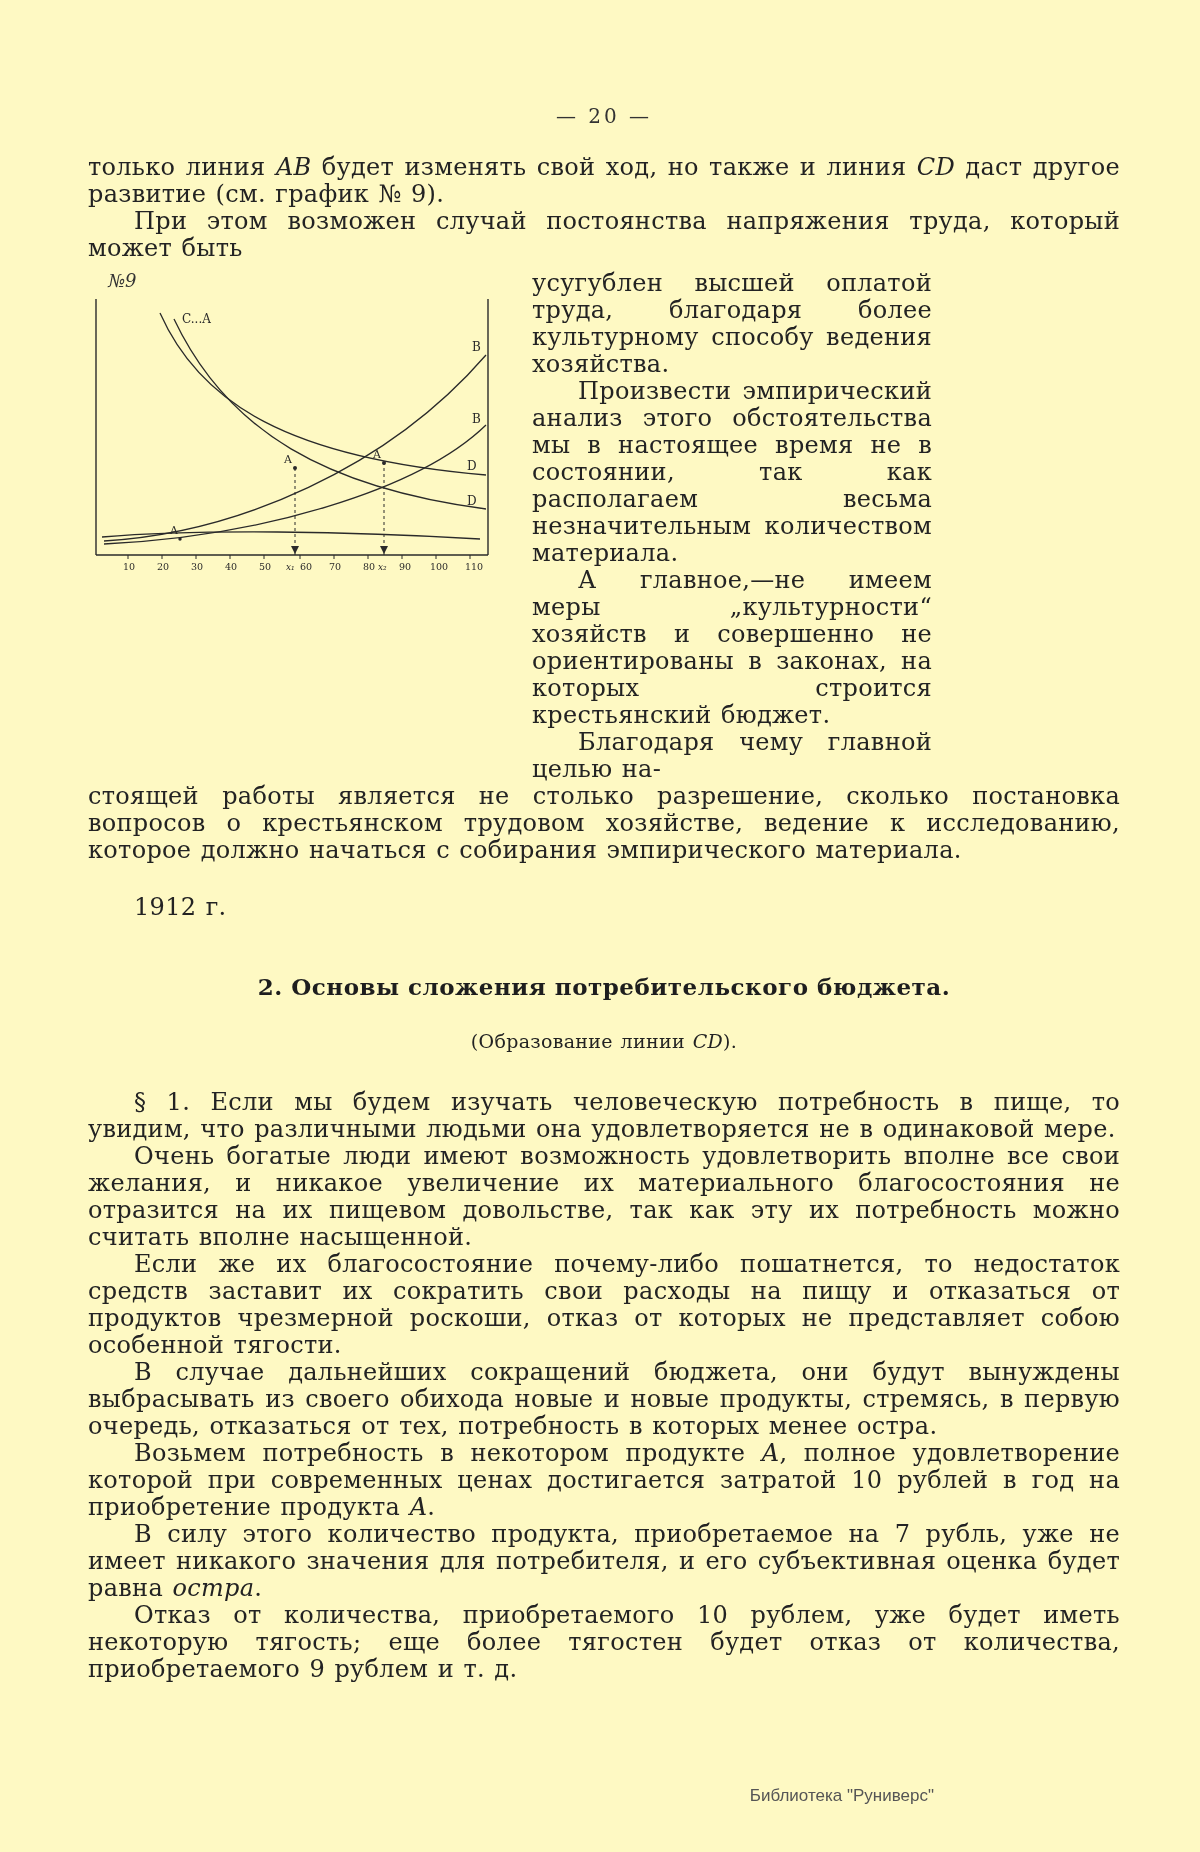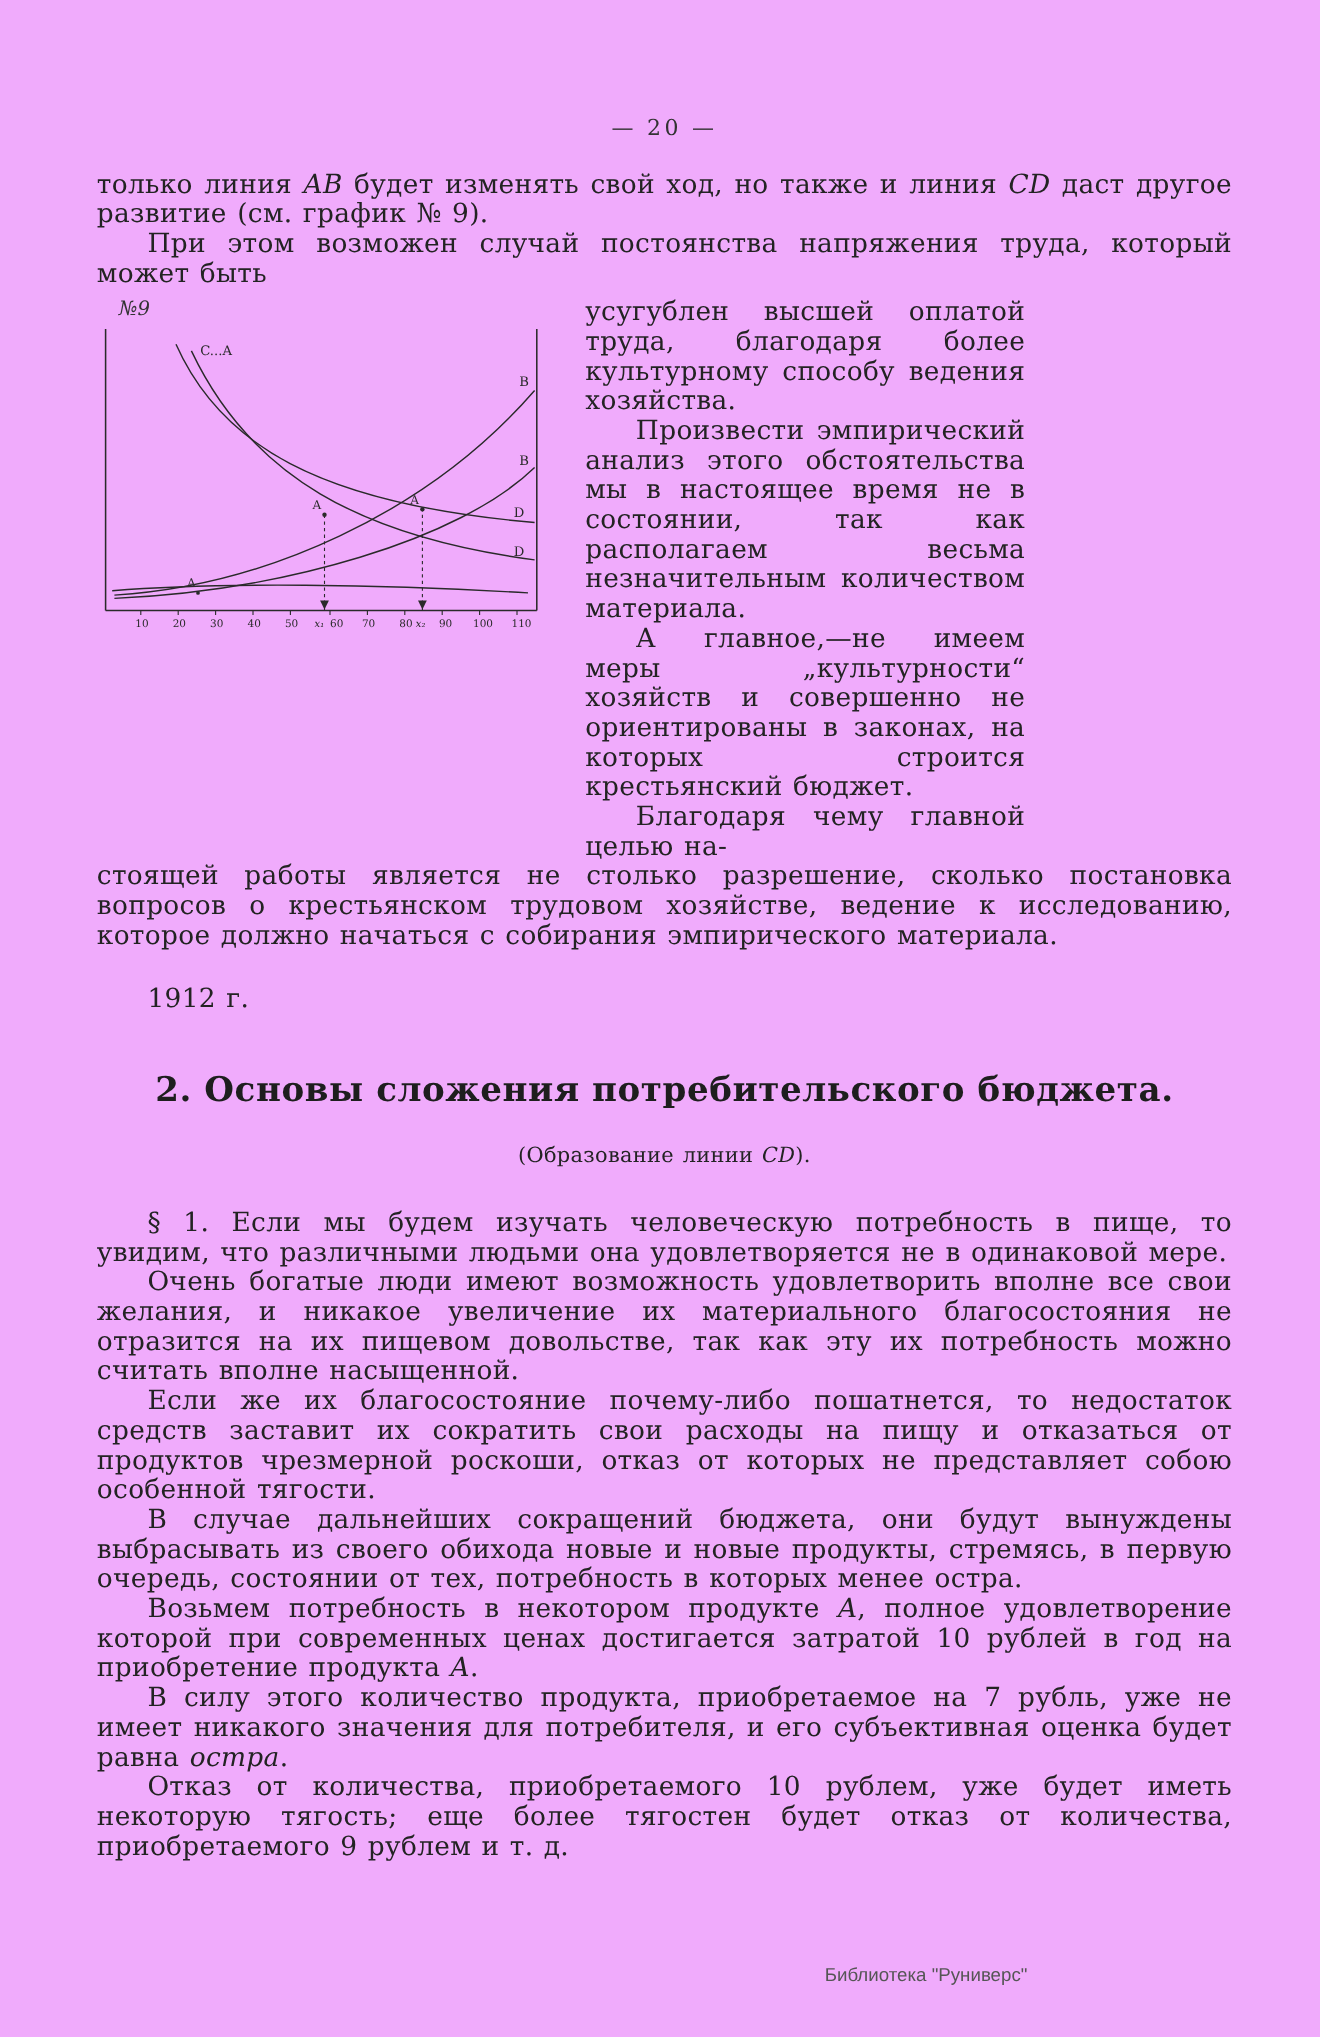--- a/index.html
+++ b/index.html
@@ -1,30 +1,30 @@
 <!DOCTYPE html>
 <html><head>
 <meta charset="utf-8">
 <style>
   html,body{margin:0;padding:0;background:#fbfbf9;}
-  .page{position:relative;width:1200px;height:1852px;background:#f0abfc;color:#222;
+  .page{position:relative;width:1200px;height:1852px;background:#fef9c3;color:#222;
         font-family:"DejaVu Serif", serif;overflow:hidden;}
   .content{position:absolute;top:104px;left:88px;width:1032px;}
   .pagenum{text-align:center;font-size:20px;letter-spacing:3px;margin-bottom:26px;color:#333;}
   p{margin:0;font-size:24px;line-height:27px;text-align:justify;
     letter-spacing:0.3px;word-spacing:1.5px;color:#232323;}
   .indent{text-indent:46px;}
   .it{font-style:italic;}
   .figrow{display:flex;align-items:flex-start;margin-top:8px;}
   .fig{flex:0 0 422px;width:422px;}
   .figlabel{font-size:18px;font-style:italic;margin:0 0 2px 20px;color:#333;}
   .col{width:400px;margin-left:22px;}
   .col p{text-align:justify;}
   .year{margin-top:30px;text-indent:46px;}
-  .heading{text-align:center;font-weight:bold;font-size:31px;letter-spacing:0.5px;
+  .heading{text-align:center;font-weight:bold;font-size:23px;letter-spacing:0.5px;
            margin-top:52px;color:#1e1e1e;}
   .sub{text-align:center;font-size:19px;margin-top:28px;}
   .body-start{margin-top:34px;}
   .watermark{position:absolute;right:266px;bottom:46px;font-family:"Liberation Sans",sans-serif;
              font-size:17px;color:#555;}
   svg text{font-family:"DejaVu Serif",serif;fill:#2a2a2a;}
   .curve{fill:none;stroke:#2a2a2a;stroke-width:1.3;}
   .axis{stroke:#2a2a2a;stroke-width:1.4;}
   .dash{stroke:#2a2a2a;stroke-width:1;stroke-dasharray:3 3;fill:none;}
 </style>
@@ -113,21 +113,21 @@
 
     <p class="year">1912 г.</p>
 
     <div class="heading">2. Основы сложения потребительского бюджета.</div>
 
     <p class="sub"><span>(Образование линии </span><span class="it">CD</span><span>).</span></p>
 
     <p class="indent body-start">§ 1. Если мы будем изучать человеческую потребность в пище, то увидим, что различными людьми она удовлетворяется не в одинаковой мере.</p>
     <p class="indent">Очень богатые люди имеют возможность удовлетворить вполне все свои желания, и никакое увеличение их материального благосостояния не отразится на их пищевом довольстве, так как эту их потребность можно считать вполне насыщенной.</p>
     <p class="indent">Если же их благосостояние почему-либо пошатнется, то недостаток средств заставит их сократить свои расходы на пищу и отказаться от продуктов чрезмерной роскоши, отказ от которых не представляет собою особенной тягости.</p>
-    <p class="indent">В случае дальнейших сокращений бюджета, они будут вынуждены выбрасывать из своего обихода новые и новые продукты, стремясь, в первую очередь, состоянии от тех, потребность в которых менее остра.</p>
+    <p class="indent">В случае дальнейших сокращений бюджета, они будут вынуждены выбрасывать из своего обихода новые и новые продукты, стремясь, в первую очередь, отказаться от тех, потребность в которых менее остра.</p>
     <p class="indent"><span>Возьмем потребность в некотором продукте </span><span class="it">A</span><span>, полное удовлетворение которой при современных ценах достигается затратой 10 рублей в год на приобретение продукта </span><span class="it">A</span><span>.</span></p>
     <p class="indent"><span>В силу этого количество продукта, приобретаемое на 7 рубль, уже не имеет никакого значения для потребителя, и его субъективная оценка будет равна </span><span class="it">остра</span><span>.</span></p>
     <p class="indent">Отказ от количества, приобретаемого 10 рублем, уже будет иметь некоторую тягость; еще более тягостен будет отказ от количества, приобретаемого 9 рублем и т. д.</p>
 
   </div>
 
   <div class="watermark">Библиотека "Руниверс"</div>
 </div>
 
 </body></html>

